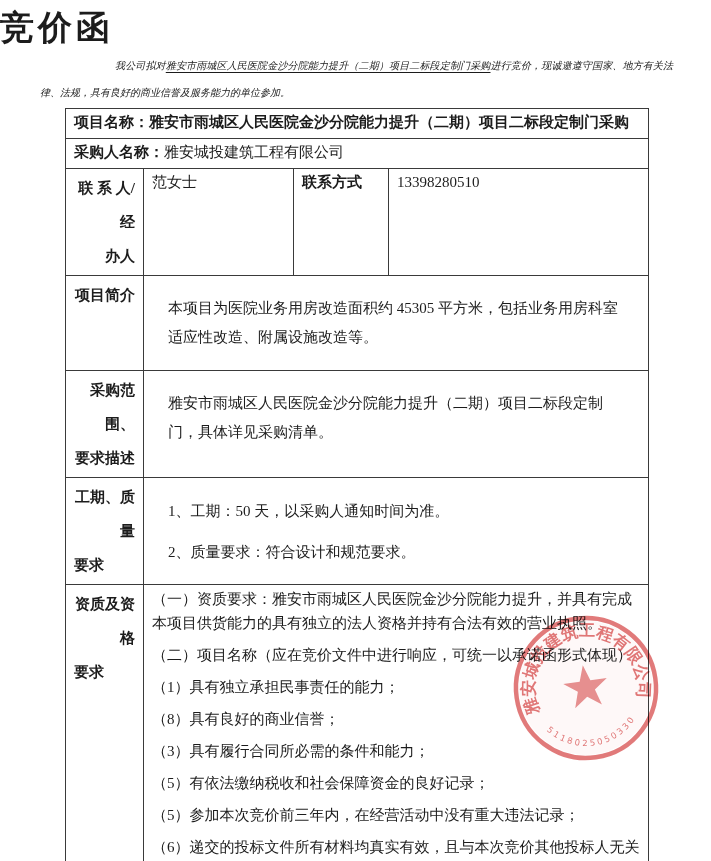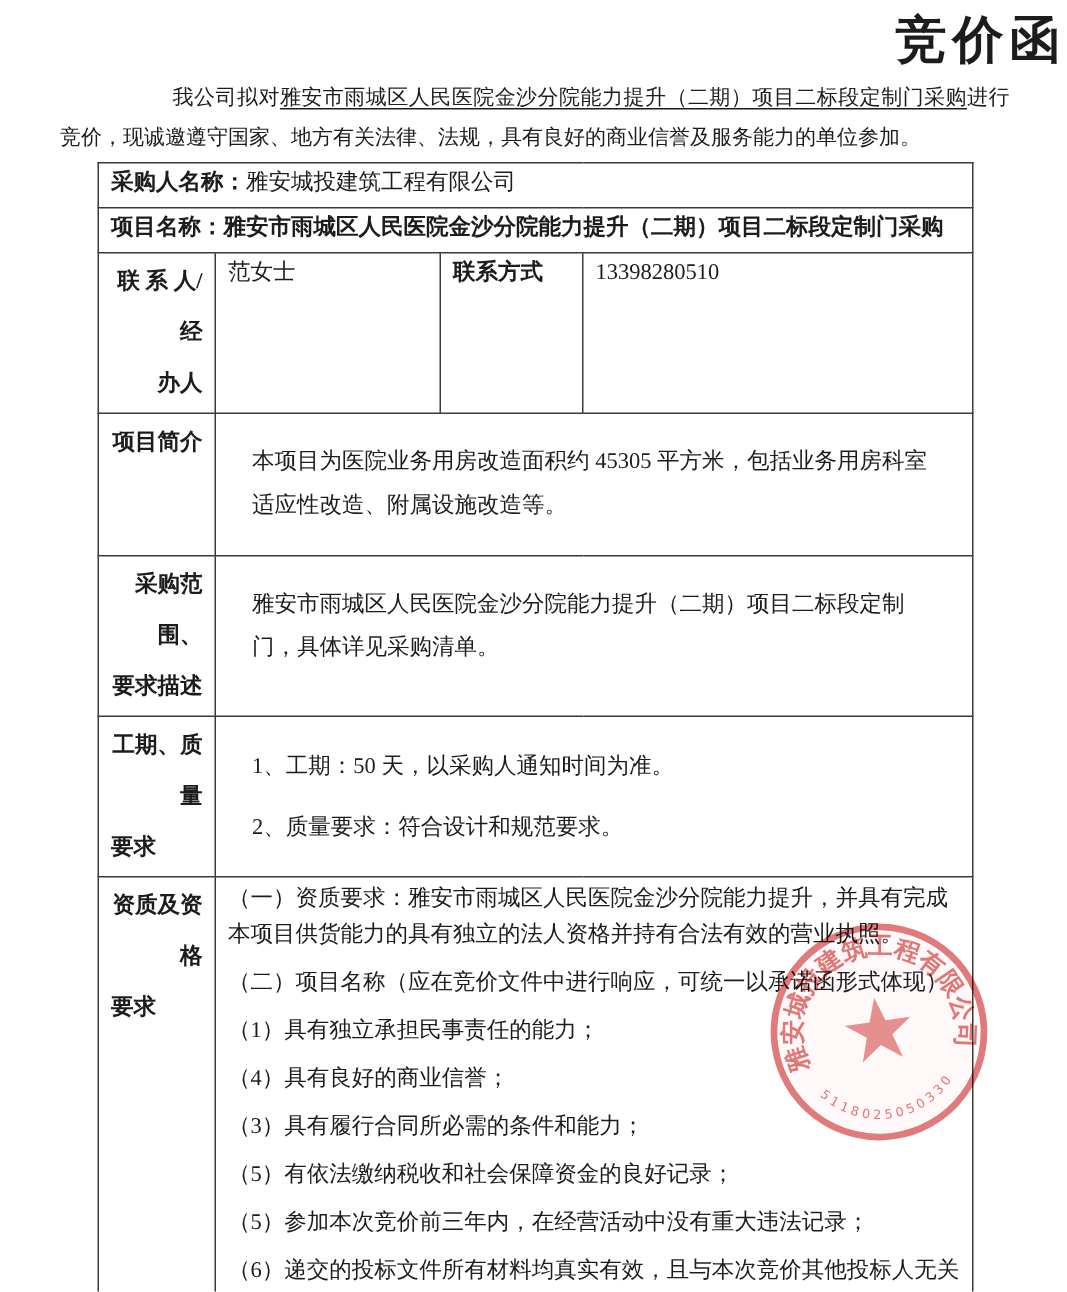--- a/index.html
+++ b/index.html
@@ -7,34 +7,35 @@
     width:711px;height:861px;
     background:#ffffff;
     font-family:"Liberation Serif","DejaVu Serif",serif;
     color:#1c1c1c;
     position:relative;
     overflow:hidden;
   }
   .page{position:relative;width:711px;height:861px;}
 
   .doc-title{
-    text-align:right;
+    text-align:left;
     font-size:34px;
     font-weight:bold;
     letter-spacing:4px;
     padding-top:8px;
     line-height:40px;
   }
 
   .intro{
     margin:4px 38px 0 40px;
-    font-size:14px;
+    font-size:10px;
     line-height:27px;
     text-indent:75px;
     text-align:justify;
+    font-style:italic;
   }
   .u{ text-decoration:underline; text-underline-offset:3px; }
 
   table.doc-table{
     position:absolute;
     left:65px; top:108px;
     width:583px;
     border-collapse:collapse;
     table-layout:fixed;
     font-size:15px;
@@ -82,25 +83,25 @@
   <table class="doc-table">
     <colgroup>
       <col style="width:78px">
         <col style="width:150px">
         <col style="width:95px">
         <col style="width:260px">
     </colgroup>
 
     <tbody>
         <tr>
-      <td colspan="4" class="single" style="height:25px"><span class="b">采购人名称：</span><span>雅安城投建筑工程有限公司</span></td>
+      <td colspan="4" class="single" style="height:25px"><span class="b">项目名称：</span><span class="b">雅安市雨城区人民医院金沙分院能力提升（二期）项目二标段定制门采购</span></td>
     </tr>
 
     <tr>
-      <td colspan="4" class="single" style="height:25px"><span class="b">项目名称：</span><span class="b">雅安市雨城区人民医院金沙分院能力提升（二期）项目二标段定制门采购</span></td>
+      <td colspan="4" class="single" style="height:25px"><span class="b">采购人名称：</span><span>雅安城投建筑工程有限公司</span></td>
     </tr>
 
     <tr>
       <td class="lbl" style="height:60px">
         <span class="ln">联 系 人/经</span>
         <span class="ln">办人</span>
       </td>
       <td class="contact-val">范女士</td>
       <td class="contact-val b">联系方式</td>
       <td class="contact-val">13398280510</td>
@@ -138,21 +139,21 @@
 
     <tr>
       <td class="lbl" style="height:304px">
         <span class="ln">资质及资格</span>
         <span class="ln center">要求</span>
       </td>
       <td colspan="3" class="qual-cell">
         <p>（一）资质要求：雅安市雨城区人民医院金沙分院能力提升，并具有完成本项目供货能力的具有独立的法人资格并持有合法有效的营业执照。</p>
         <p>（二）项目名称（应在竞价文件中进行响应，可统一以承诺函形式体现）</p>
         <p>（1）具有独立承担民事责任的能力；</p>
-        <p>（4）具有良好的商业信誉；</p>
+        <p>（8）具有良好的商业信誉；</p>
         <p>（3）具有履行合同所必需的条件和能力；</p>
         <p>（5）有依法缴纳税收和社会保障资金的良好记录；</p>
         <p>（5）参加本次竞价前三年内，在经营活动中没有重大违法记录；</p>
         <p>（6）递交的投标文件所有材料均真实有效，且与本次竞价其他投标人无关联；</p>
         <p>（7）满足法律、行政法规规定的其他条件，不属于禁止参加的供应商；</p>
       </td>
     </tr>
 
   </tbody>
     </table>

